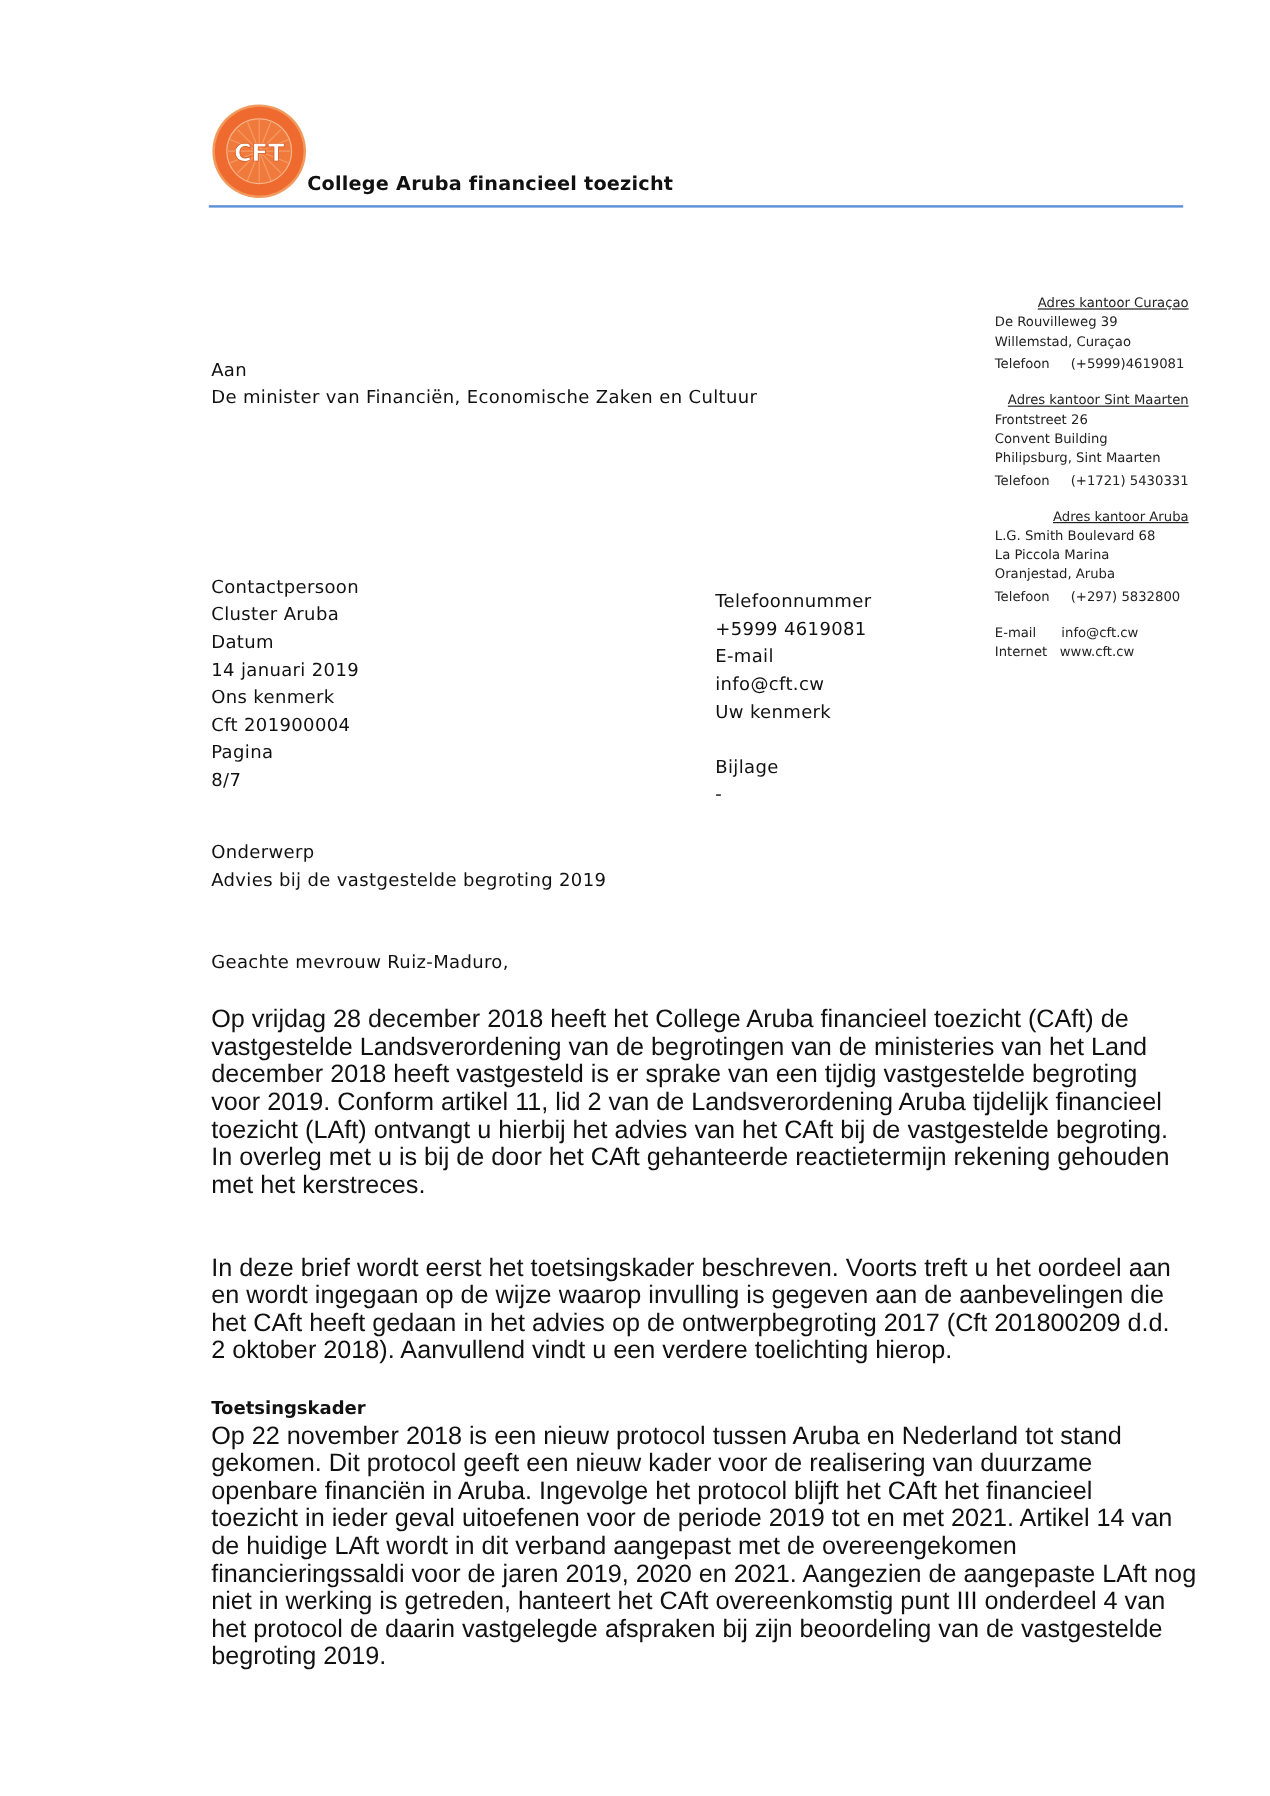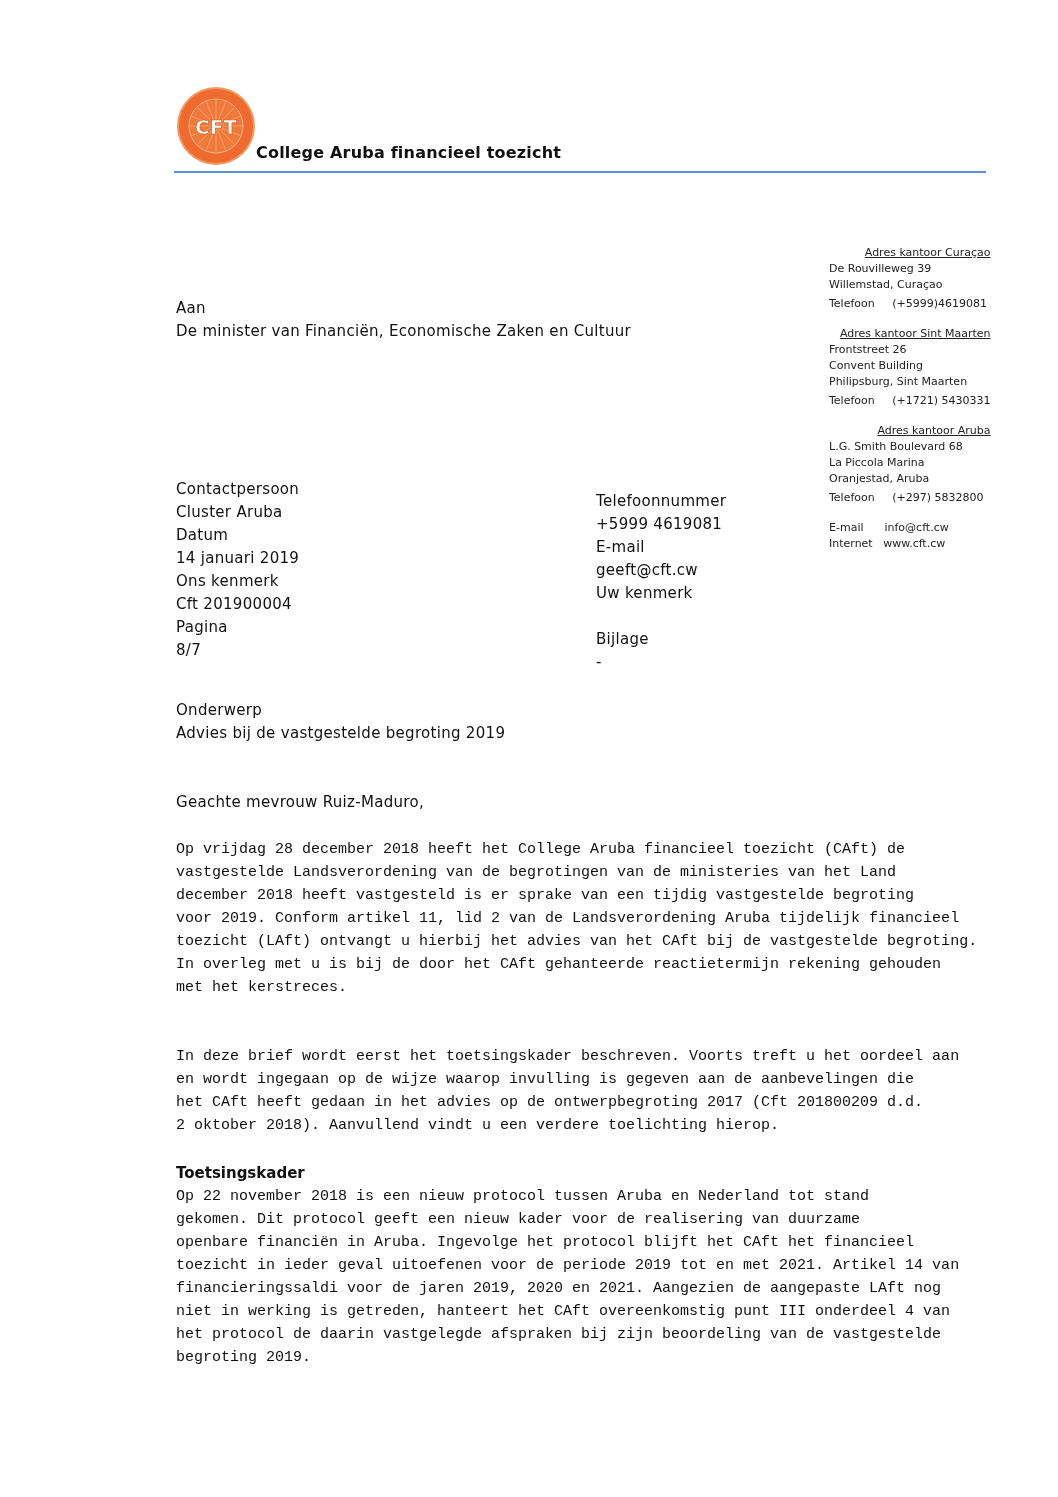--- a/index.html
+++ b/index.html
@@ -17,21 +17,21 @@
   .sidebar .row { white-space: pre; }
 
   .addressee { left: 176px; top: 297px; font-size: 15px; line-height: 23px; letter-spacing: 0.3px; }
   .meta { left: 176px; top: 478px; font-size: 15px; line-height: 23px; letter-spacing: 0.3px; }
   .meta-col2 { left: 583px; top: 490px; font-size: 15px; line-height: 23px; letter-spacing: 0.3px; margin-left: 13px; }
   .meta div, .meta-col2 div { height: 23px; white-space: nowrap; }
 
   .subject { left: 176px; top: 699px; font-size: 15px; line-height: 23px; letter-spacing: 0.3px; }
   .salutation { left: 176px; top: 791px; font-size: 15px; line-height: 23px; letter-spacing: 0.3px; }
 
-  .body { left: 176px; width: 710px; font-size: 15px; line-height: 23px; font-family: Liberation Mono, monospace; }
+  .body { left: 176px; width: 710px; font-size: 21px; line-height: 23px; font-family: Liberation Sans, sans-serif; }
   .para1 { top: 838px; }
   .para2 { top: 1045px; }
   .section-title { left: 176px; top: 1162px; font-size: 15px; font-weight: bold; line-height: 23px; }
   .para3 { top: 1185px; }
   .body .ln { white-space: nowrap; height: 23px; }
 </style>
 </head>
 <body>
 
 <div class="abs logo">
@@ -92,21 +92,21 @@
   <div>14 januari 2019</div>
   <div>Ons kenmerk</div>
   <div>Cft 201900004</div>
   <div>Pagina</div>
   <div>8/7</div>
 </div>
 <div class="abs meta-col2">
   <div>Telefoonnummer</div>
   <div>+5999 4619081</div>
   <div>E-mail</div>
-  <div>geeft@cft.cw</div>
+  <div>info@cft.cw</div>
   <div>Uw kenmerk</div>
   <div></div>
   <div>Bijlage</div>
   <div>-</div>
 </div>
 
 <div class="abs subject">
   <div>Onderwerp</div>
   <div>Advies bij de vastgestelde begroting 2019</div>
 </div>
@@ -129,17 +129,18 @@
   <div class="ln">het CAft heeft gedaan in het advies op de ontwerpbegroting 2017 (Cft 201800209 d.d.</div>
   <div class="ln">2 oktober 2018). Aanvullend vindt u een verdere toelichting hierop.</div>
 </div>
 
 <div class="abs section-title">Toetsingskader</div>
 <div class="abs body para3">
   <div class="ln">Op 22 november 2018 is een nieuw protocol tussen Aruba en Nederland tot stand</div>
   <div class="ln">gekomen. Dit protocol geeft een nieuw kader voor de realisering van duurzame</div>
   <div class="ln">openbare financiën in Aruba. Ingevolge het protocol blijft het CAft het financieel</div>
   <div class="ln">toezicht in ieder geval uitoefenen voor de periode 2019 tot en met 2021. Artikel 14 van</div>
+  <div class="ln">de huidige LAft wordt in dit verband aangepast met de overeengekomen</div>
   <div class="ln">financieringssaldi voor de jaren 2019, 2020 en 2021. Aangezien de aangepaste LAft nog</div>
   <div class="ln">niet in werking is getreden, hanteert het CAft overeenkomstig punt III onderdeel 4 van</div>
   <div class="ln">het protocol de daarin vastgelegde afspraken bij zijn beoordeling van de vastgestelde</div>
   <div class="ln">begroting 2019.</div>
 </div>
 
 </body></html>

